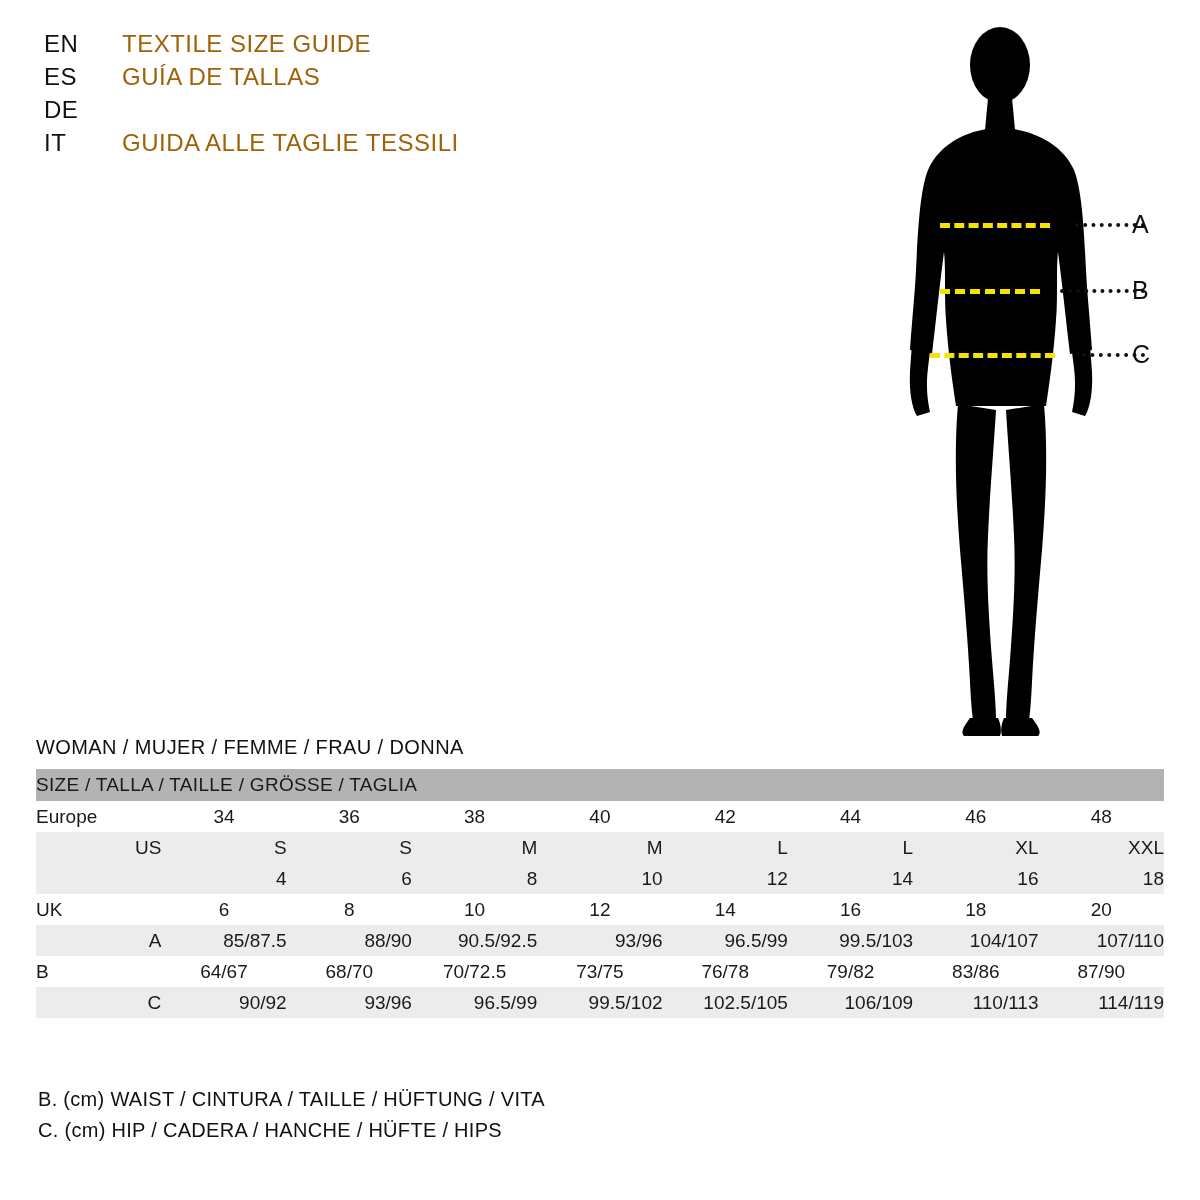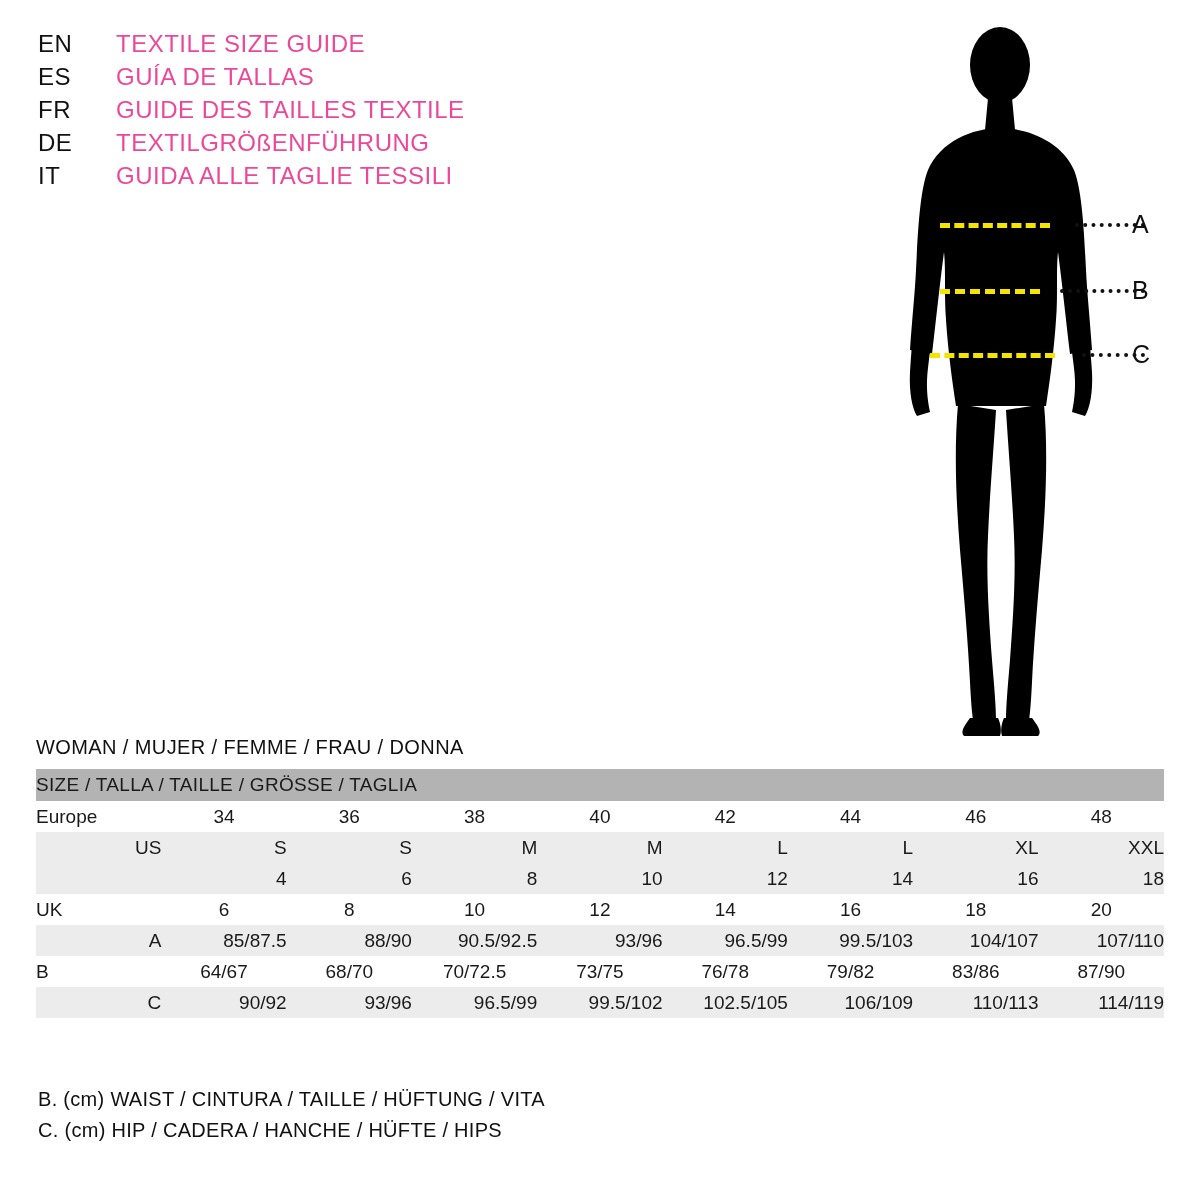--- a/index.html
+++ b/index.html
@@ -12,41 +12,41 @@
     height: 1200px;
     font-family: "Liberation Sans", sans-serif;
     color: #1a1a1a;
     position: relative;
     overflow: hidden;
   }
 
   
   #lang-block {
     position: absolute;
-    left: 38px;
+    left: 44px;
     top: 30px;
     width: 620px;
   }
   .lang-row {
     display: flex;
     align-items: baseline;
     height: 33px;
   }
   .lang-code {
     width: 78px;
     font-size: 24px;
     letter-spacing: 0.5px;
     font-weight: 400;
     color: #111;
   }
   .lang-title {
     font-size: 24px;
     letter-spacing: 0.5px;
     font-weight: 400;
-    color: #ec4899;
+    color: #a16207;
     white-space: nowrap;
   }
 
   
   #figure-area {
     position: absolute;
     left: 860px;
     top: 20px;
     width: 330px;
     height: 720px;
@@ -138,26 +138,21 @@
 <div id="lang-block">
   <div class="lang-row">
     <div class="lang-code">EN</div>
     <div class="lang-title">TEXTILE SIZE GUIDE</div>
   </div>
   <div class="lang-row">
     <div class="lang-code">ES</div>
     <div class="lang-title">GUÍA DE TALLAS</div>
   </div>
   <div class="lang-row">
-    <div class="lang-code">FR</div>
-    <div class="lang-title">GUIDE DES TAILLES TEXTILE</div>
-  </div>
-  <div class="lang-row">
     <div class="lang-code">DE</div>
-    <div class="lang-title">TEXTILGRÖßENFÜHRUNG</div>
   </div>
   <div class="lang-row">
     <div class="lang-code">IT</div>
     <div class="lang-title">GUIDA ALLE TAGLIE TESSILI</div>
   </div>
 </div>
 
 <div id="figure-area">
 
   <svg id="figure-svg" width="330" height="720" viewBox="0 0 330 720">

